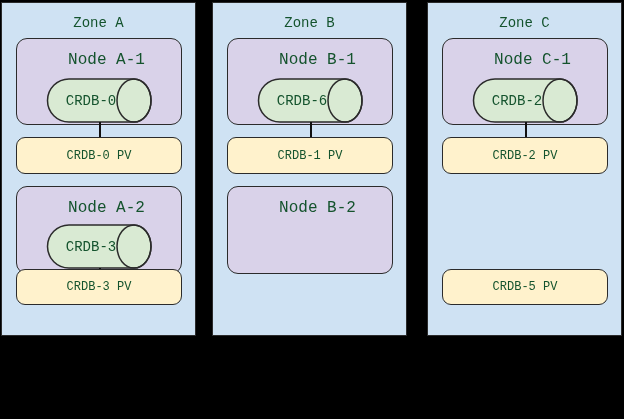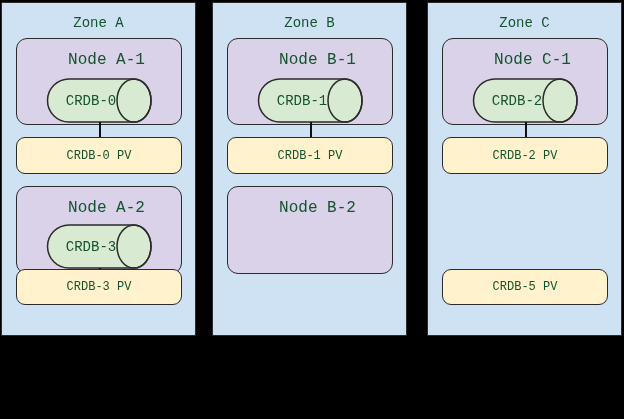--- a/index.html
+++ b/index.html
@@ -76,21 +76,21 @@
     <div class="zone-title">Zone B</div>
 
     <div class="node node-1">
       <div class="node-title">Node B-1</div>
     </div>
     <div class="cyl cyl-1">
       <svg width="107" height="45" viewBox="0 0 107 45">
         <path d="M23 1 H88 A17 21.5 0 0 1 88 44 H23 A21.5 21.5 0 0 1 23 1 Z" fill="#d9ead3" stroke="#2b2b2b" stroke-width="1.5"></path>
         <ellipse cx="88" cy="22.5" rx="17" ry="21.5" fill="none" stroke="#2b2b2b" stroke-width="1.5"></ellipse>
       </svg>
-      <span class="cyl-label">CRDB-1</span>
+      <span class="cyl-label">CRDB-6</span>
     </div>
     <div class="connector conn-1"></div>
     <div class="pv pv-1">
       <span>CRDB-1 PV</span>
     </div>
 
     <div class="node node-2">
       <div class="node-title">Node B-2</div>
     </div>
   </section>

